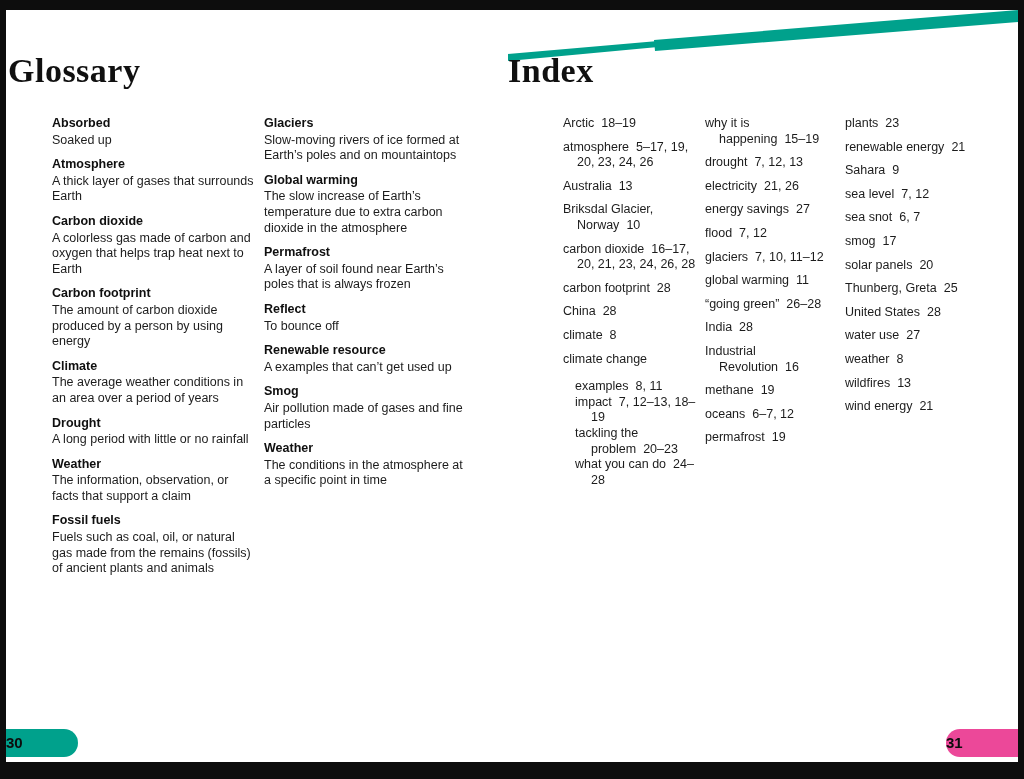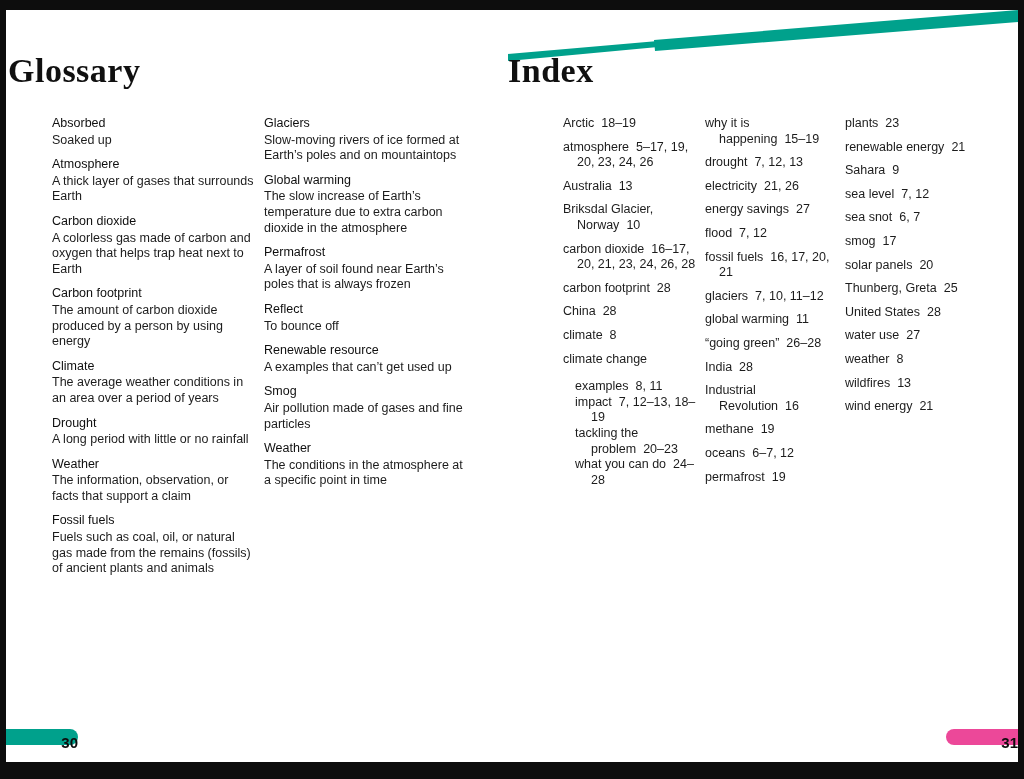--- a/index.html
+++ b/index.html
@@ -17,29 +17,29 @@
   }
   #glossary-title{left:2px}
   #index-title{left:502px}
   .col{position:absolute;font-size:12.5px;line-height:15.6px;color:#1c1c1c}
   .gloss-col-1{left:46px;top:106px;width:202px}
   .gloss-col-2{left:258px;top:106px;width:208px}
   .idx-col-1{left:557px;top:106px;width:142px}
   .idx-col-2{left:699px;top:106px;width:132px}
   .idx-col-3{left:839px;top:106px;width:148px}
   .gloss-entry{margin-bottom:9px}
-  .gloss-term{font-weight:400;color:#0f0f0f;margin-bottom:1px}
+  .gloss-term{font-weight:700;color:#0f0f0f;margin-bottom:1px}
   .idx-entry{padding-left:14px;text-indent:-14px;margin-bottom:8px}
   .idx-entry.has-subs{margin-bottom:12px}
   .idx-sub{padding-left:28px;text-indent:-16px;margin-bottom:0}
   .idx-sub.group-end{margin-bottom:4px}
   .idx-pages{margin-left:7px}
   .page-tab{
-    position:absolute;top:719px;width:72px;height:16px;line-height:28px;
-    text-align:right;font-weight:700;font-size:15px;color:#0c0c0c;
+    position:absolute;top:719px;width:72px;height:28px;line-height:28px;
+    text-align:left;font-weight:700;font-size:15px;color:#0c0c0c;
   }
   .tab-left{left:0;border-radius:0 14px 14px 0}
   .tab-right{left:940px;border-radius:14px 0 0 14px}
 </style>
 </head>
 <body>
 
 <div class="paper">
 
   <svg class="swoosh" viewBox="0 0 520 64" preserveAspectRatio="none" aria-hidden="true">
@@ -132,21 +132,20 @@
         <div class="idx-entry idx-sub"><span>impact</span><span class="idx-pages">7, 12–13, 18–19</span></div>
         <div class="idx-entry idx-sub"><span>tackling the problem</span><span class="idx-pages">20–23</span></div>
         <div class="idx-entry idx-sub group-end"><span>what you can do</span><span class="idx-pages">24–28</span></div>
       </div>
     <div class="col idx-col-2">
         <div class="idx-entry"><span>why it is happening</span><span class="idx-pages">15–19</span></div>
         <div class="idx-entry"><span>drought</span><span class="idx-pages">7, 12, 13</span></div>
         <div class="idx-entry"><span>electricity</span><span class="idx-pages">21, 26</span></div>
         <div class="idx-entry"><span>energy savings</span><span class="idx-pages">27</span></div>
         <div class="idx-entry"><span>flood</span><span class="idx-pages">7, 12</span></div>
-        <div class="idx-entry"><span>fossil fuels</span><span class="idx-pages">16, 17, 20, 21</span></div>
         <div class="idx-entry"><span>glaciers</span><span class="idx-pages">7, 10, 11–12</span></div>
         <div class="idx-entry"><span>global warming</span><span class="idx-pages">11</span></div>
         <div class="idx-entry"><span>“going green”</span><span class="idx-pages">26–28</span></div>
         <div class="idx-entry"><span>India</span><span class="idx-pages">28</span></div>
         <div class="idx-entry"><span>Industrial Revolution</span><span class="idx-pages">16</span></div>
         <div class="idx-entry"><span>methane</span><span class="idx-pages">19</span></div>
         <div class="idx-entry"><span>oceans</span><span class="idx-pages">6–7, 12</span></div>
         <div class="idx-entry"><span>permafrost</span><span class="idx-pages">19</span></div>
       </div>
     <div class="col idx-col-3">

